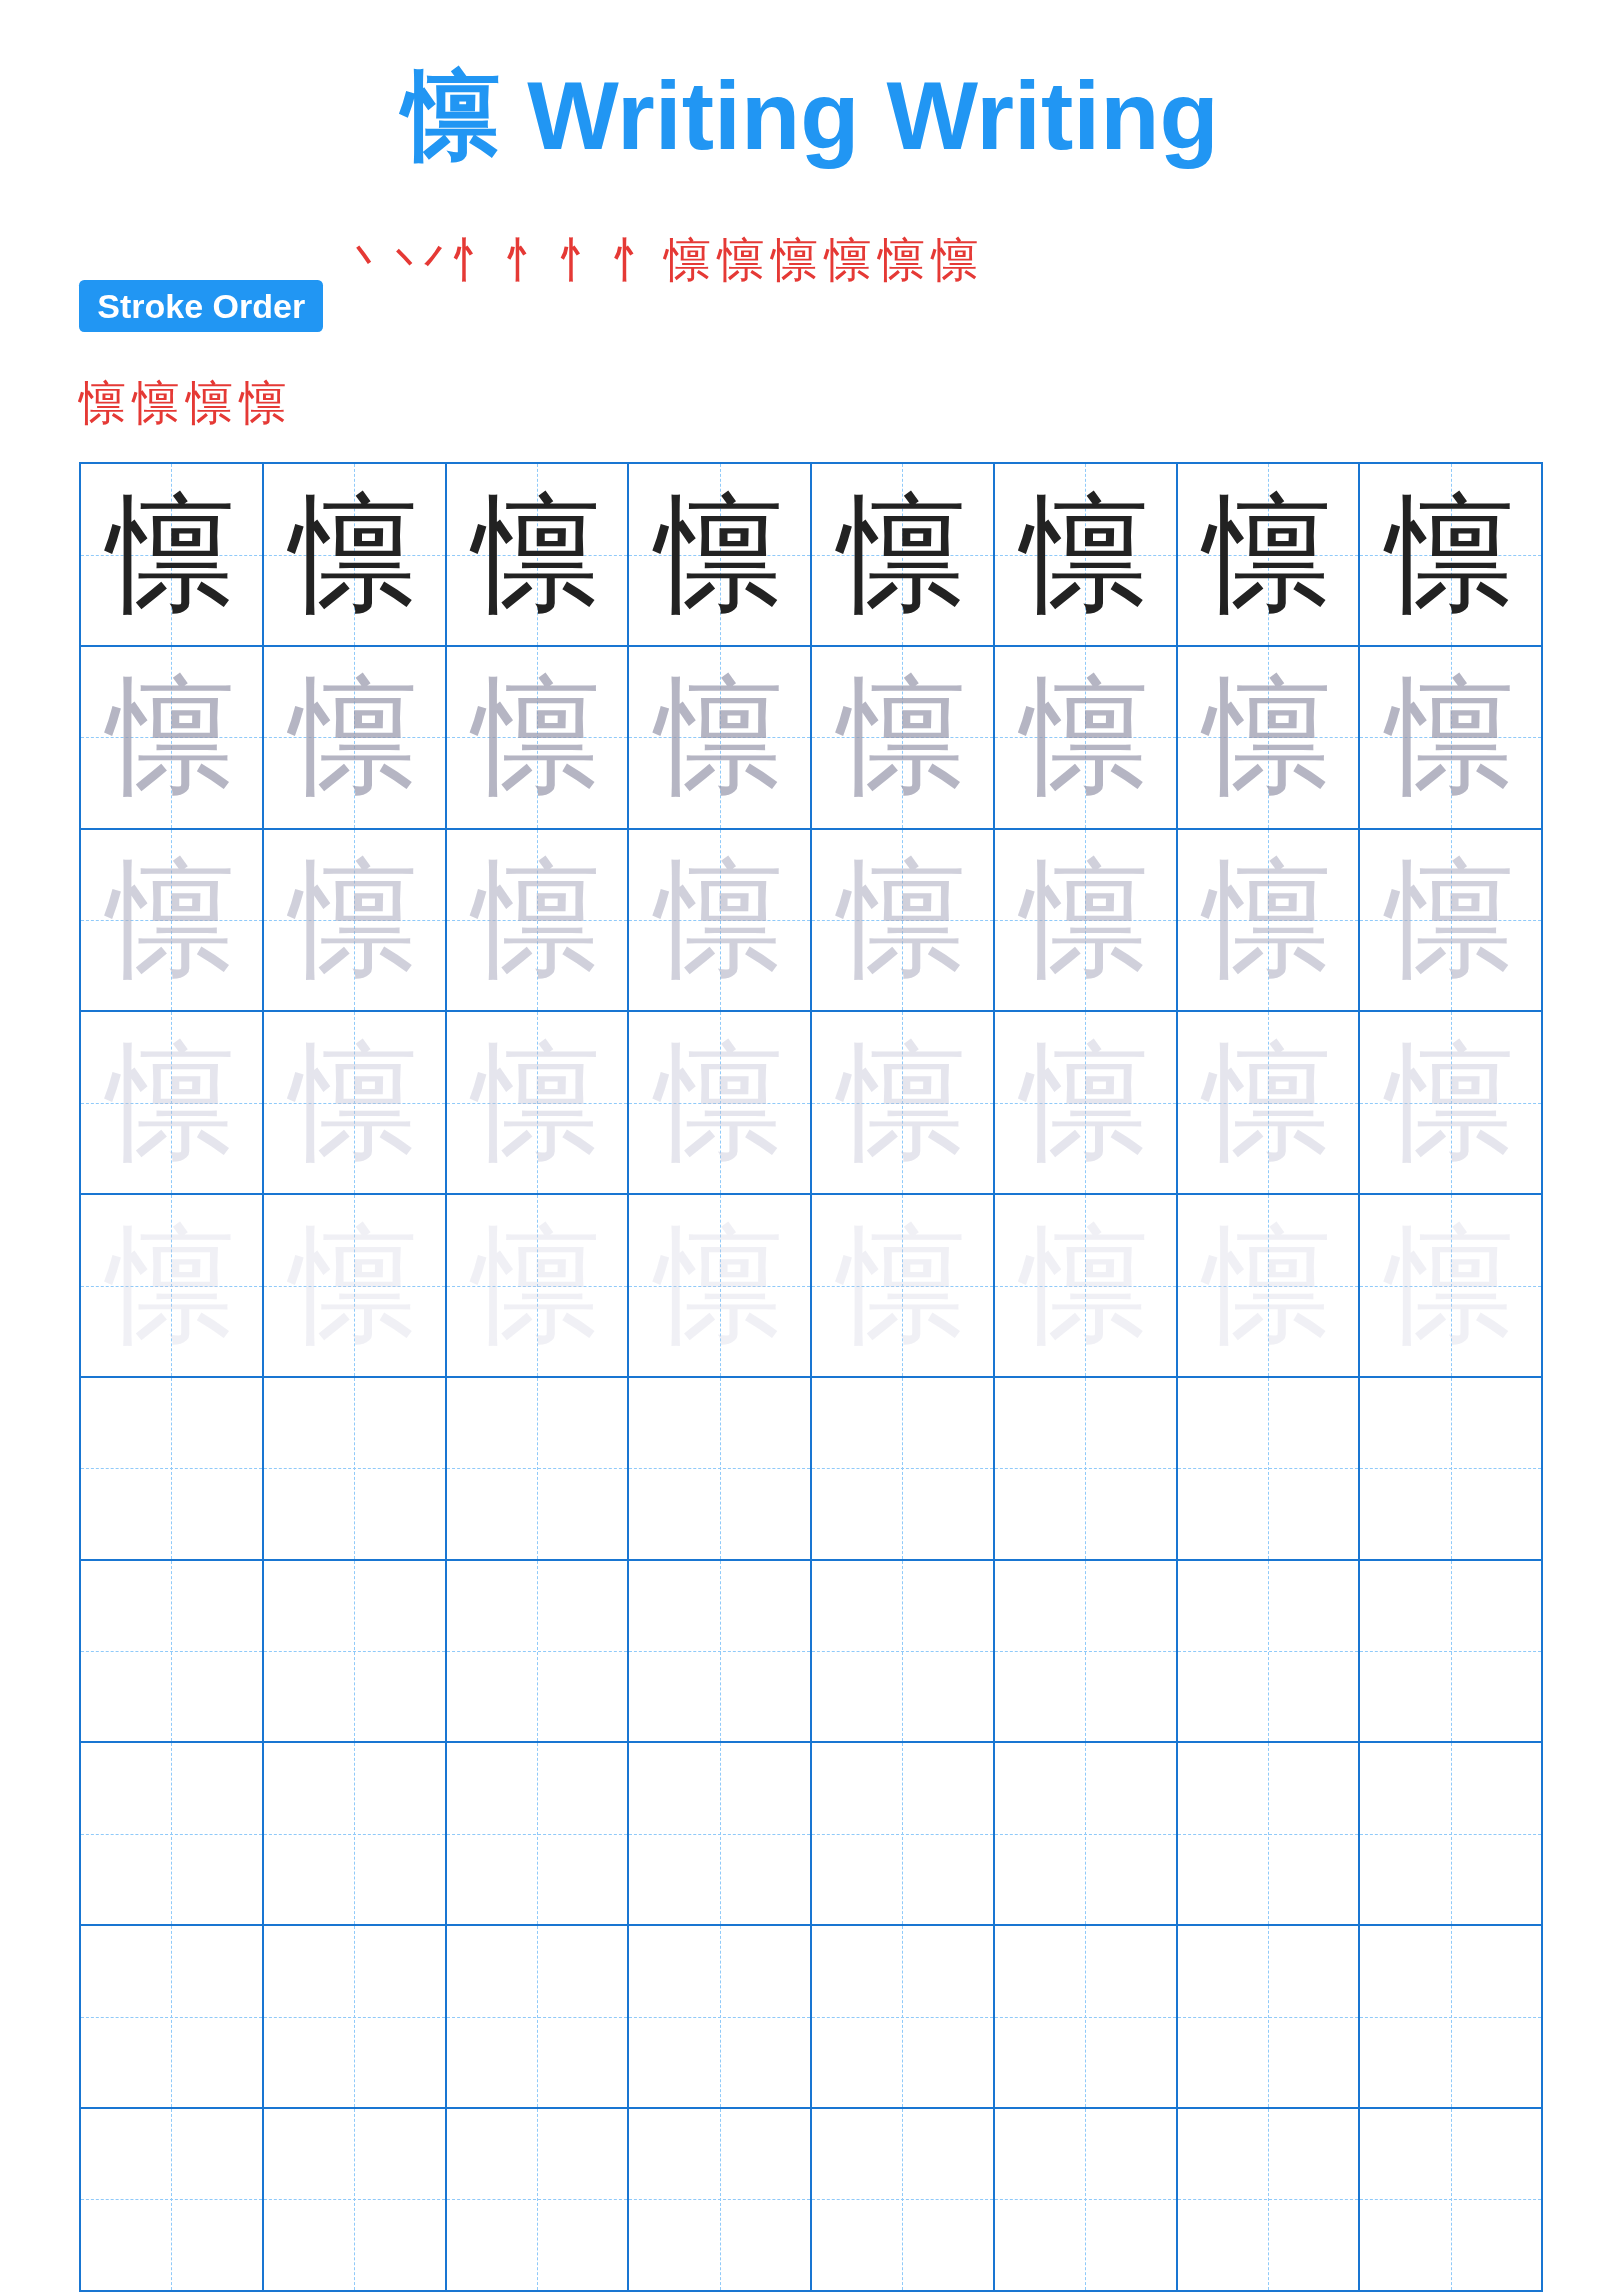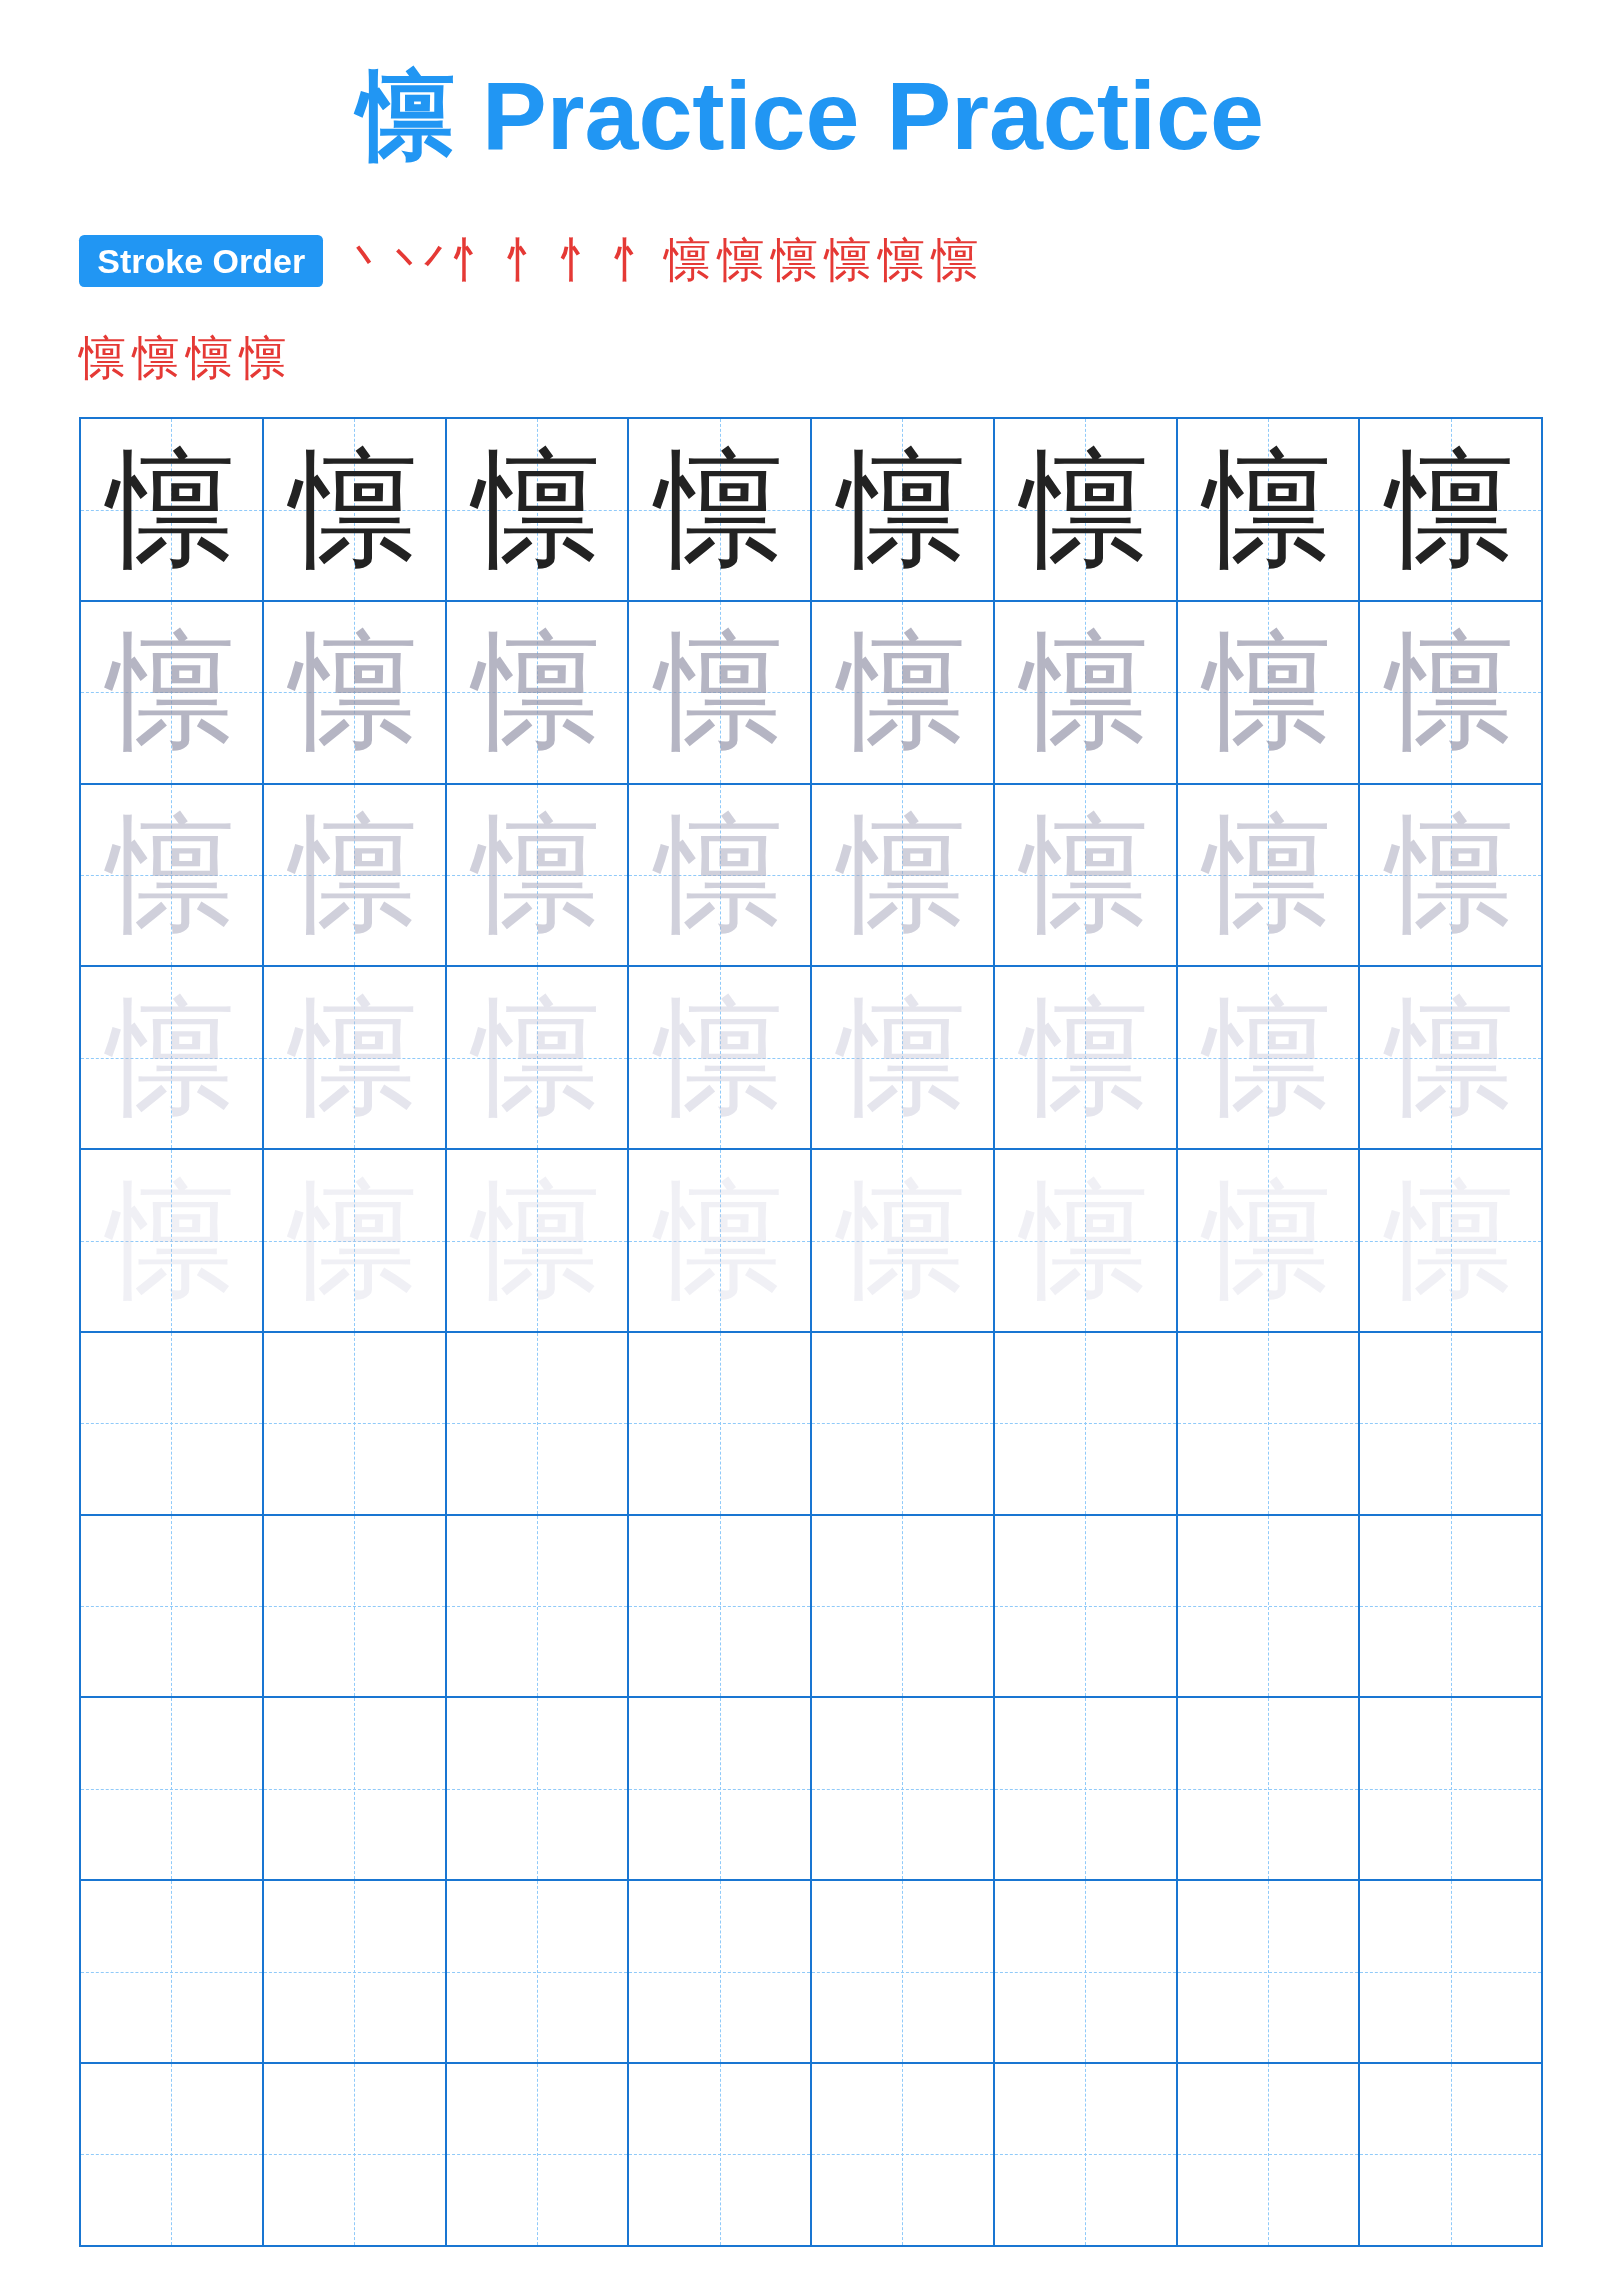--- a/index.html
+++ b/index.html
@@ -45,20 +45,21 @@
       background: #2196F3;
       color: #fff;
       font-size: 34px;
       font-weight: bold;
       padding: 6.5px 18.3px;
       border-radius: 5.2px;
       margin-right: 19.6px;
       white-space: nowrap;
       display: inline-block;
       align-self: center;
+      margin-top: 45px;
     }
 
     .stroke-order-chars {
       display: flex;
       flex-wrap: wrap;
       align-items: center;
       gap: 6.5px;
       flex: 1;
     }
 
@@ -176,21 +177,21 @@
       margin-bottom: 33px;
     }
   </style>
 </head>
 <body>
 
 <div class="page">
 
   <h1 class="title">
     <span>懔</span>
-    <span> Practice Practice</span>
+    <span> Writing Writing</span>
   </h1>
 
   <div class="stroke-order-section">
     <span class="stroke-order-label">Stroke Order</span>
     <div class="stroke-order-chars">
       <span class="stroke-char">丶</span>
       <span class="stroke-char">丷</span>
       <span class="stroke-char">忄</span>
       <span class="stroke-char">忄</span>
       <span class="stroke-char">忄</span>

